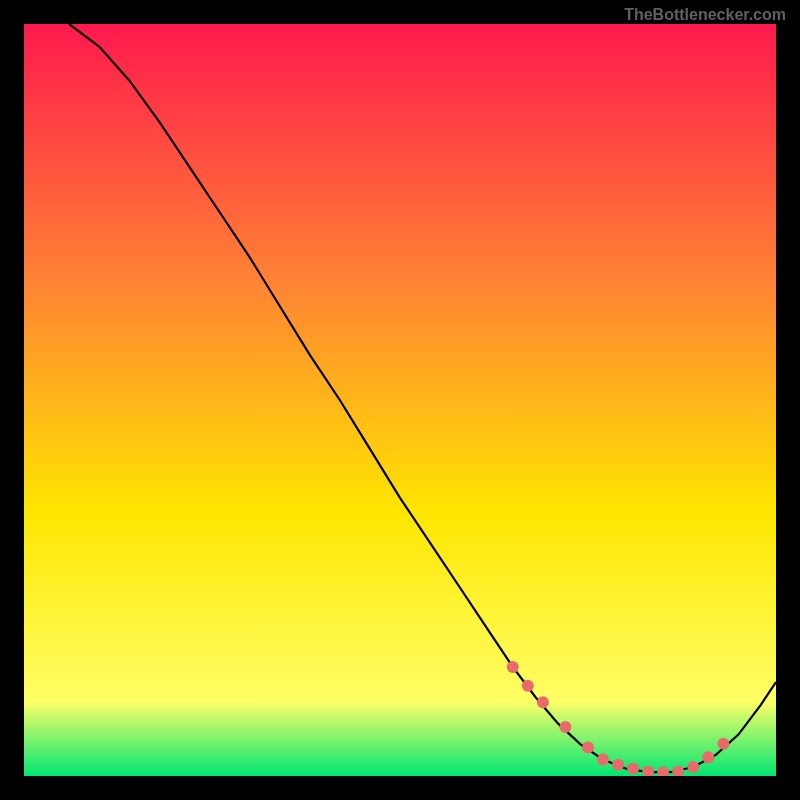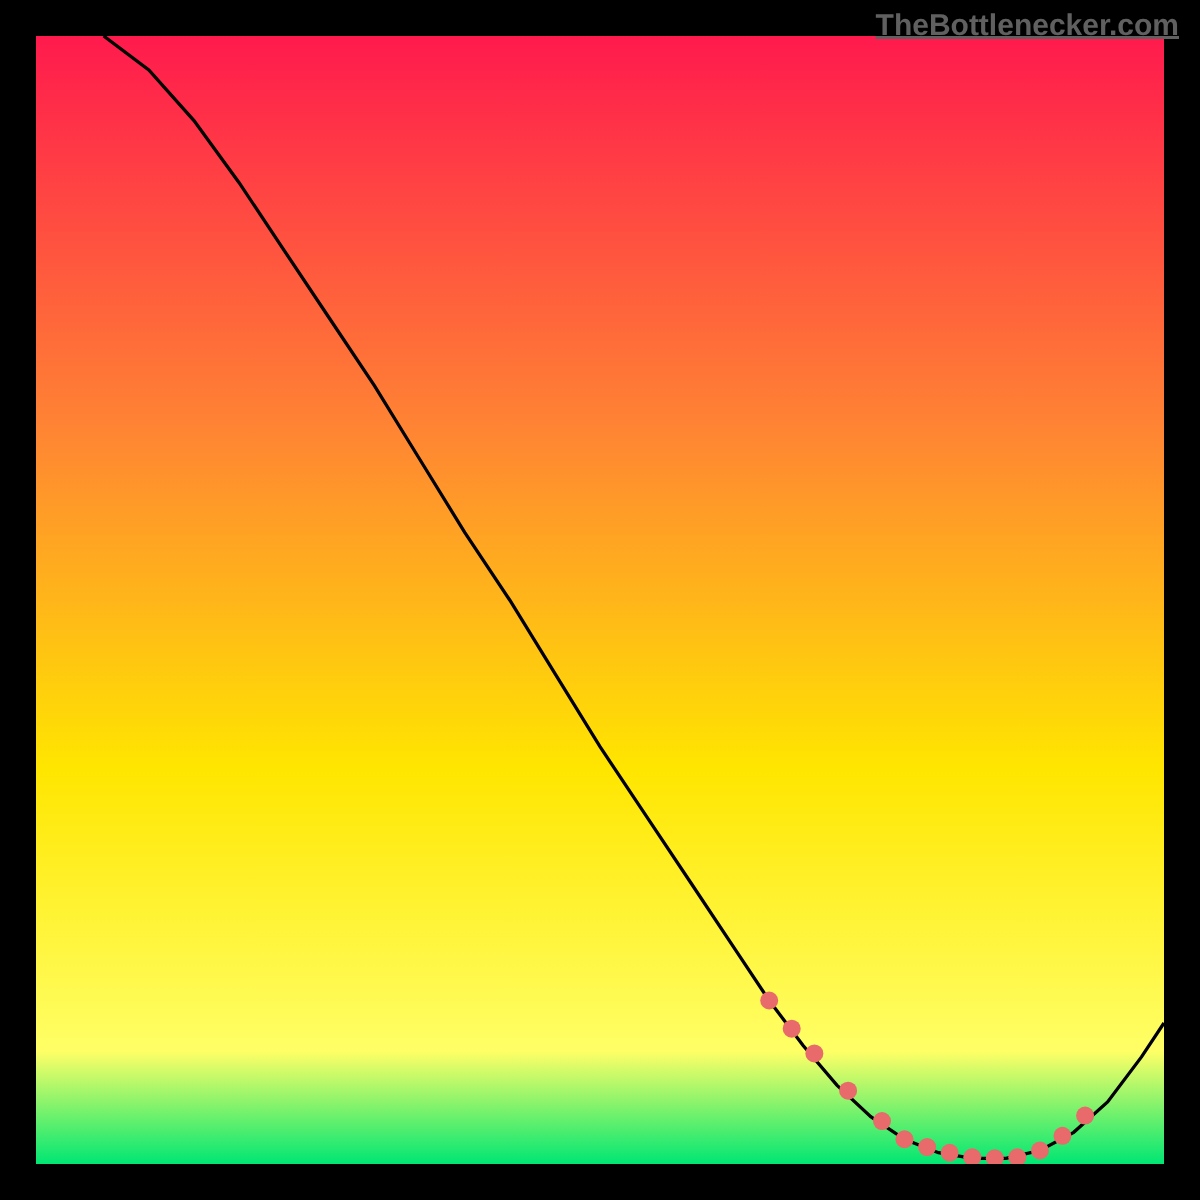--- a/index.html
+++ b/index.html
@@ -9,24 +9,23 @@
     width: 800px;
     height: 800px;
     position: relative;
     font-family: Arial, Helvetica, sans-serif;
   }
   .attribution {
     position: absolute;
     top: 6px;
     right: 14px;
     color: #606060;
-    font-size: 20px;
+    font-size: 16px;
     font-weight: bold;
     z-index: 10;
-    text-decoration: underline;
   }
   .plot-area {
     position: absolute;
     left: 24px;
     top: 24px;
     width: 752px;
     height: 752px;
   }
   svg {
     display: block;

